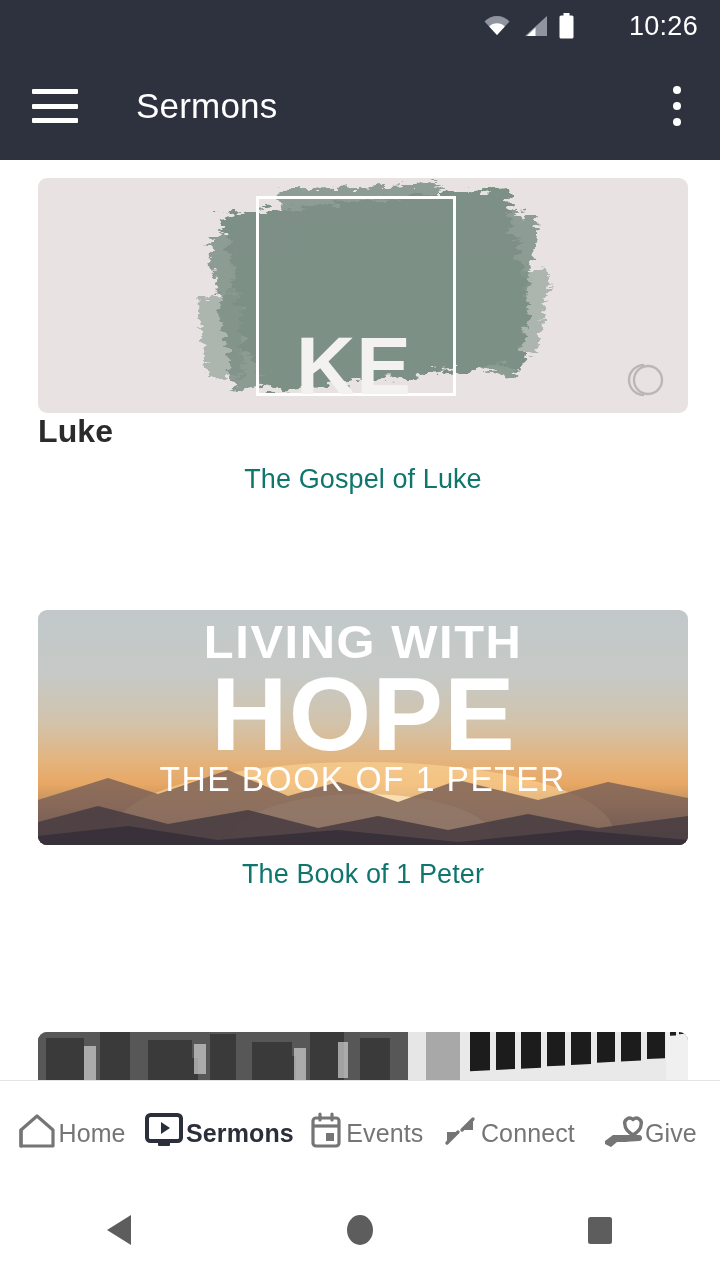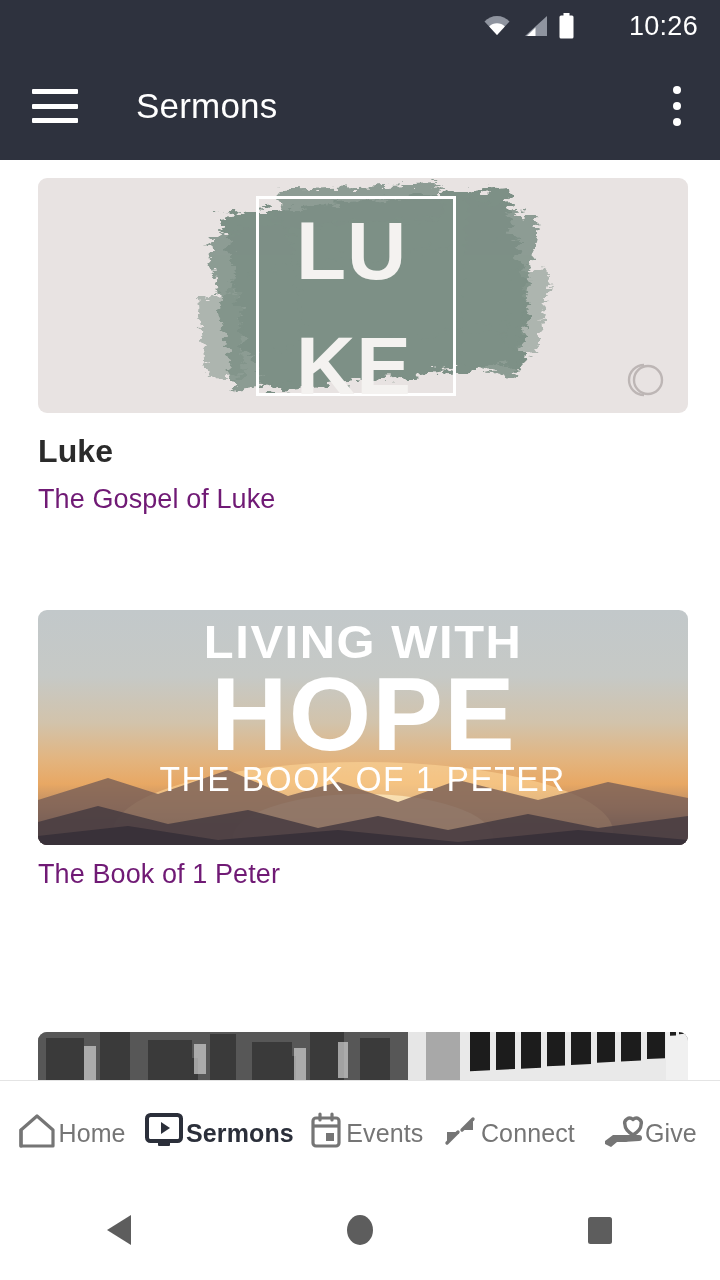--- a/index.html
+++ b/index.html
@@ -122,28 +122,28 @@
     position: relative;
     width: 650px;
     height: 235px;
     border-radius: 9px;
     overflow: hidden;
   }
   .series-title {
     font-size: 32px;
     font-weight: bold;
     color: #2b2b2b;
-    margin-top: 20px;
     letter-spacing: 0.1px;
   }
   .series-subtitle {
     font-size: 27px;
-    color: #701a75;
+    color: #0f766e;
     margin-top: 14px;
     letter-spacing: 0.1px;
+    text-align: center;
   }
 
   
   .art-luke {
     background: #e8e3e2;
   }
   .luke-frame {
     position: absolute;
     left: 218px;
     top: 18px;
@@ -355,21 +355,20 @@
             <path d="M170 60 L250 40 L272 200 L196 212 Z" fill="#7d9086"></path>
             <path d="M430 20 L500 40 L478 200 L420 186 Z" fill="#7d9086"></path>
             <path d="M240 12 L400 6 L404 40 L244 48 Z" fill="#7d9086"></path>
           </g>
           <g filter="url(#rough2)" opacity="0.55">
             <path d="M160 120 L200 112 L206 198 L168 200 Z" fill="#7d9086"></path>
             <path d="M470 86 L512 96 L500 176 L466 168 Z" fill="#7d9086"></path>
           </g>
         </svg>
         <div class="luke-frame"></div>
-        <div class="luke-word luke-lu">LU</div>
         <div class="luke-word luke-ke">KE</div>
         <svg class="luke-logo" width="48" height="38" viewBox="0 0 48 38">
           <path d="M26 4 a15 15 0 1 0 0 30" fill="none" stroke="#8a8180" stroke-width="2.4"></path>
           <circle cx="30" cy="19" r="14" fill="none" stroke="#8a8180" stroke-width="2.4"></circle>
         </svg>
       </div>
       <div class="series-title">Luke</div>
       <div class="series-subtitle">The Gospel of Luke</div>
     </div>
 

